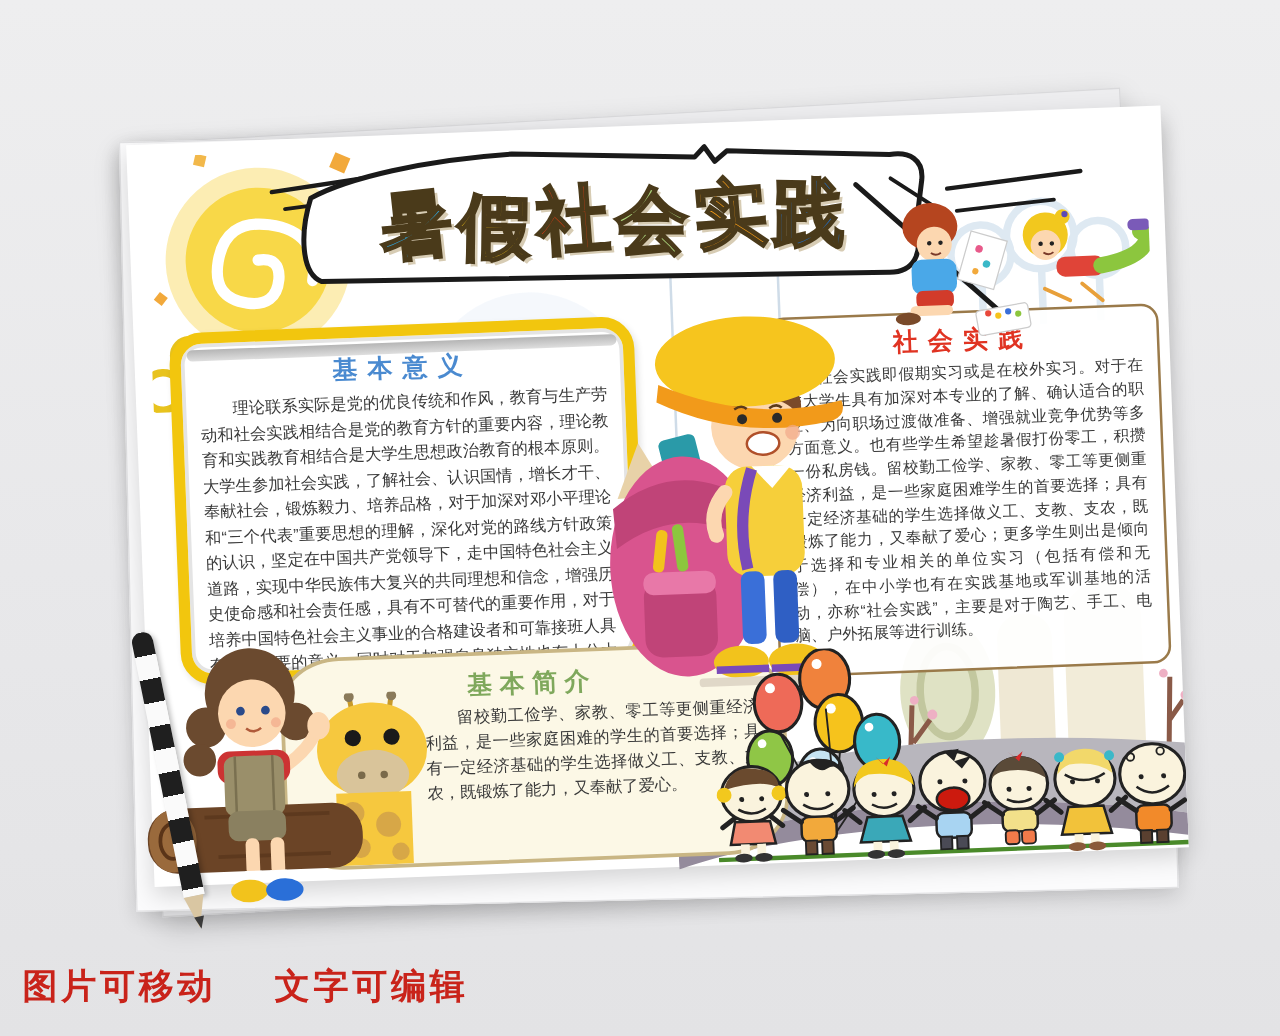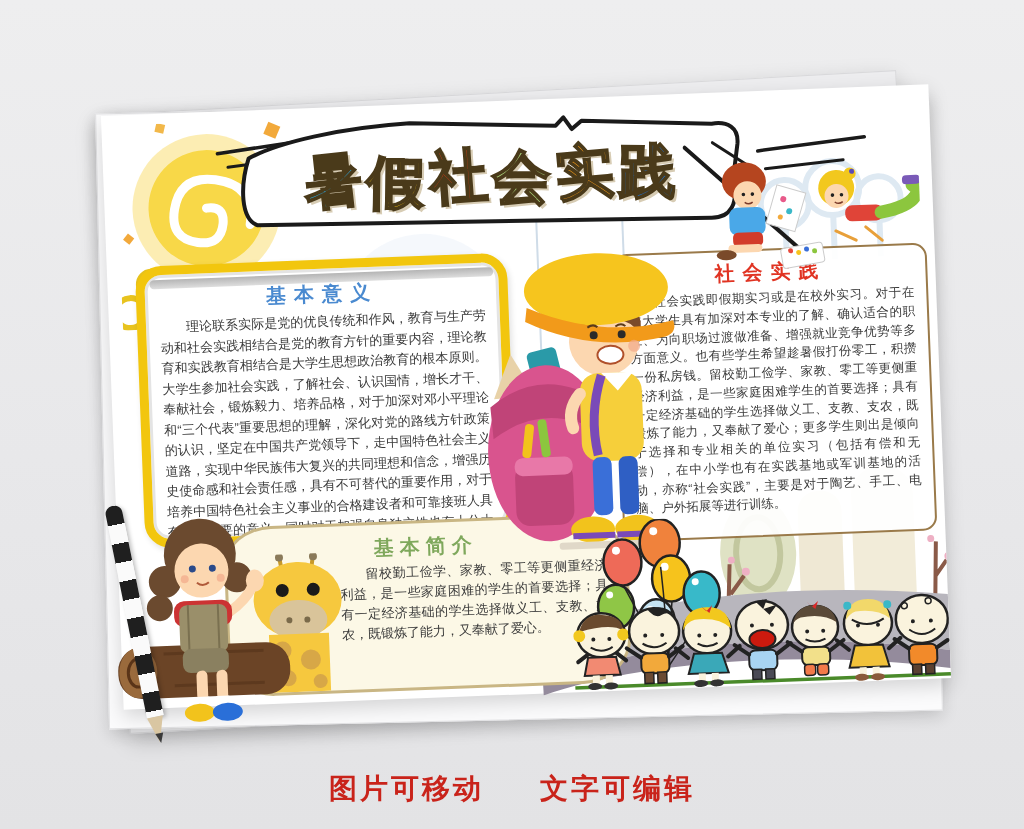--- a/index.html
+++ b/index.html
@@ -81,21 +81,21 @@
     position:absolute;left:104px;top:506px;width:17px;height:215px;z-index:6;
     transform:rotate(-11.5deg);transform-origin:50% 0;
     background:repeating-linear-gradient(180deg,#1f1f1f 0 19px,#fafafa 19px 38px);
     border-radius:8px 8px 0 0;box-shadow:2px 2px 4px rgba(0,0,0,.25);
   }
   .pencil-tip{position:absolute;left:0;top:215px;width:0;height:0;
     border-left:8.5px solid transparent;border-right:8.5px solid transparent;border-top:26px solid #d9c6a2;}
   .pencil-lead{position:absolute;left:4.5px;top:232px;width:0;height:0;
     border-left:4px solid transparent;border-right:4px solid transparent;border-top:10px solid #3a3a3a;}
   
-  .footer{position:absolute;left:0;right:0;top:770px;text-align:center;font-weight:bold;font-size:28px;letter-spacing:3px;z-index:5;font-family:Liberation Mono, monospace;}
+  .footer{position:absolute;left:0;right:0;top:770px;font-weight:bold;font-size:28px;letter-spacing:3px;z-index:5;}
   .footer span{margin:0 18px;}
 </style>
 </head>
 <body>
 
 <div class="stage">
 
   <div class="sheet sheet-3"></div>
   <div class="sheet sheet-2"></div>
 

